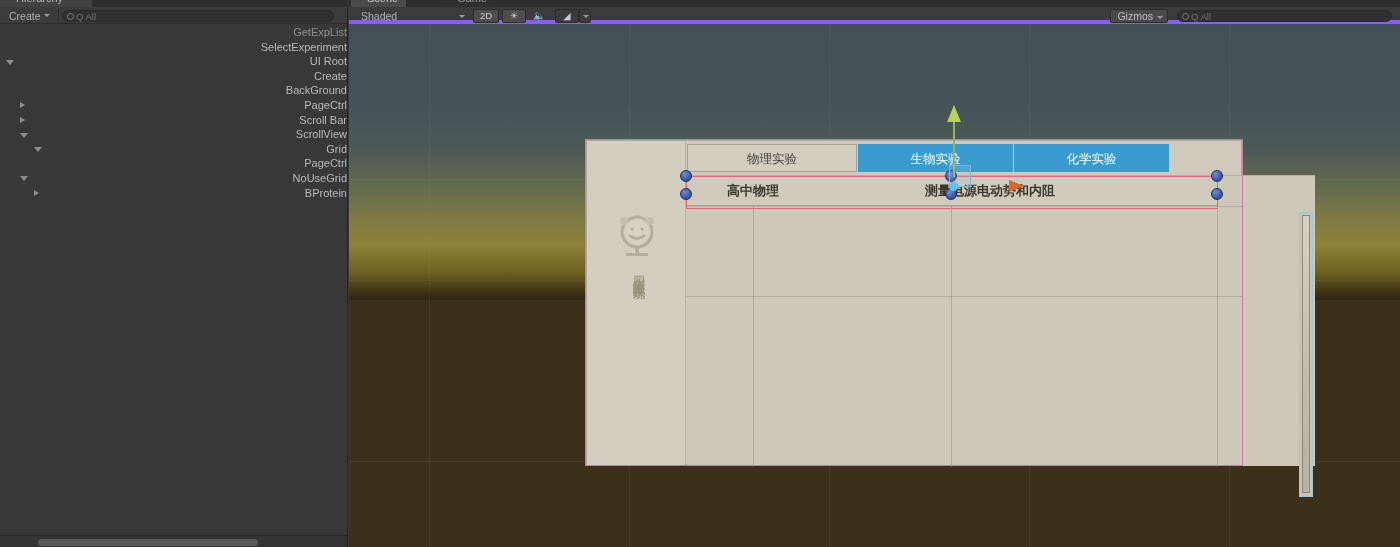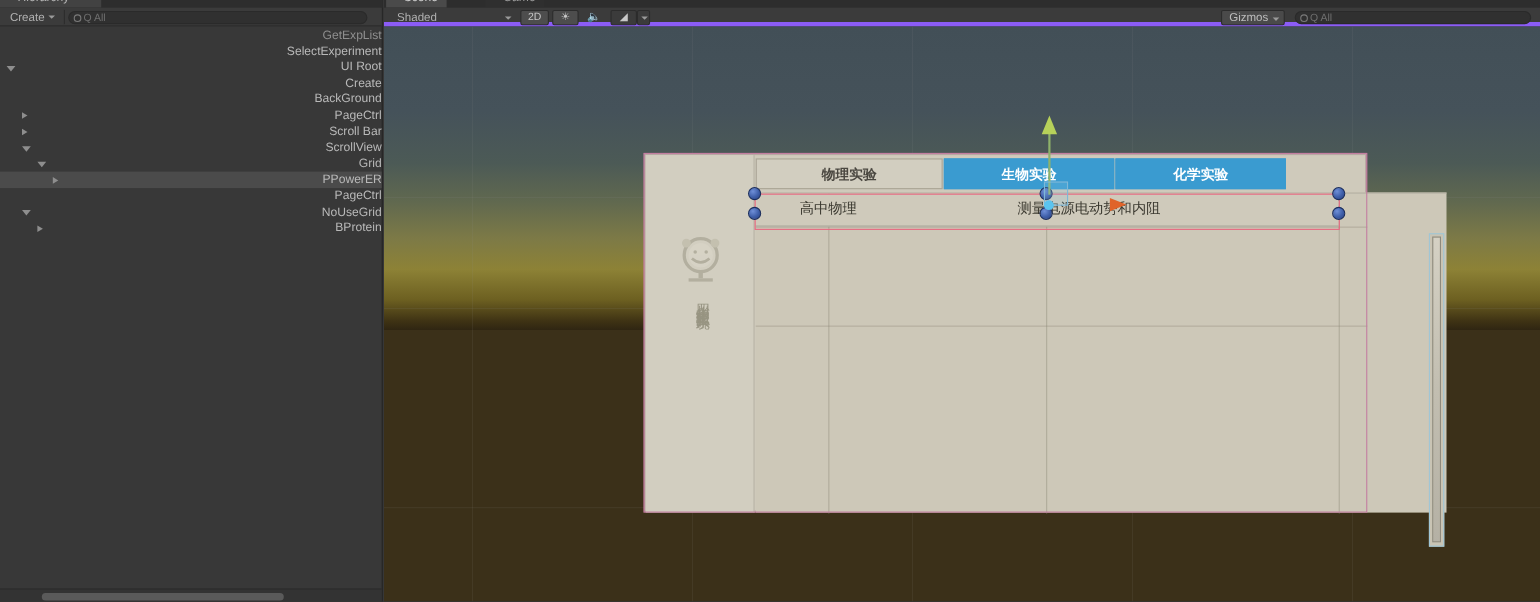--- a/index.html
+++ b/index.html
@@ -176,34 +176,35 @@
     opacity:0.45;
   }
   .logo-text {
     position:absolute; left:34px; top:125px; width:26px;
     writing-mode:vertical-rl; text-orientation:upright;
     color:#8e8b78; font-size:12.5px; letter-spacing:1px;
     font-family:"DejaVu Sans", sans-serif;
     white-space:nowrap; opacity:0.85;
   }
   .tabs-row {
-    position:absolute; left:100px; top:3px; width:556px; height:28px;font-weight:bold;
+    position:absolute; left:100px; top:3px; width:556px; height:28px;
   }
   .ui-tab {
     position:absolute; top:0; height:28px;
     font-size:12.5px; line-height:28px; text-align:center;
     font-family:"DejaVu Sans", sans-serif;
     border:1px solid rgba(120,110,95,0.45);
   }
   .ui-tab.inactive { background:#d2cec0; color:#4a4740; }
   .ui-tab.active { background:#3a9bd0; color:#ffffff; border-color:#3a9bd0; }
   .content-area {
     position:absolute; left:100px; top:34px; width:628px; height:291px;
     background:#cdc8b8;
     border-top:1px solid #b4b0a2;
+    font-weight:bold;
   }
   .row-item {
     position:absolute; left:0; width:530px; height:30px;
     border-bottom:1px solid #a9a59a; background:#cfcabb;
   }
   .row-cell {
     position:absolute; top:0; height:30px; line-height:30px;
     font-size:13px; color:#3a382f;
     font-family:"DejaVu Sans", sans-serif; white-space:nowrap;
   }
@@ -280,21 +281,20 @@
     <div class="h-list" id="h-list">
         <div class="h-row dim"><span class="h-label" style="margin-left: 18px;">GetExpList</span></div>
         <div class="h-row"><span class="h-label" style="margin-left: 18px;">SelectExperiment</span></div>
         <div class="h-row"><span class="h-arrow open" style="left: 6px;"></span><span class="h-label" style="margin-left: 32px;">UI Root</span></div>
         <div class="h-row"><span class="h-label" style="margin-left: 32px;">Create</span></div>
         <div class="h-row"><span class="h-label" style="margin-left: 43px;">BackGround</span></div>
         <div class="h-row"><span class="h-arrow" style="left: 20px;"></span><span class="h-label" style="margin-left: 32px;">PageCtrl</span></div>
         <div class="h-row"><span class="h-arrow" style="left: 20px;"></span><span class="h-label" style="margin-left: 32px;">Scroll Bar</span></div>
         <div class="h-row"><span class="h-arrow open" style="left: 20px;"></span><span class="h-label" style="margin-left: 32px;">ScrollView</span></div>
         <div class="h-row"><span class="h-arrow open" style="left: 34px;"></span><span class="h-label" style="margin-left: 46px;">Grid</span></div>
-        <div class="h-row selected"><span class="h-arrow" style="left: 48px;"></span><span class="h-label" style="margin-left: 60px;">PPowerER</span></div>
         <div class="h-row"><span class="h-label" style="margin-left: 46px;">PageCtrl</span></div>
         <div class="h-row"><span class="h-arrow open" style="left: 20px;"></span><span class="h-label" style="margin-left: 32px;">NoUseGrid</span></div>
         <div class="h-row"><span class="h-arrow" style="left: 34px;"></span><span class="h-label" style="margin-left: 46px; padding-left: 44px;">BProtein</span></div>
       </div>
 
     <div class="h-bottom-scroll">
       <div class="h-bottom-thumb"></div>
     </div>
   </div>
 

